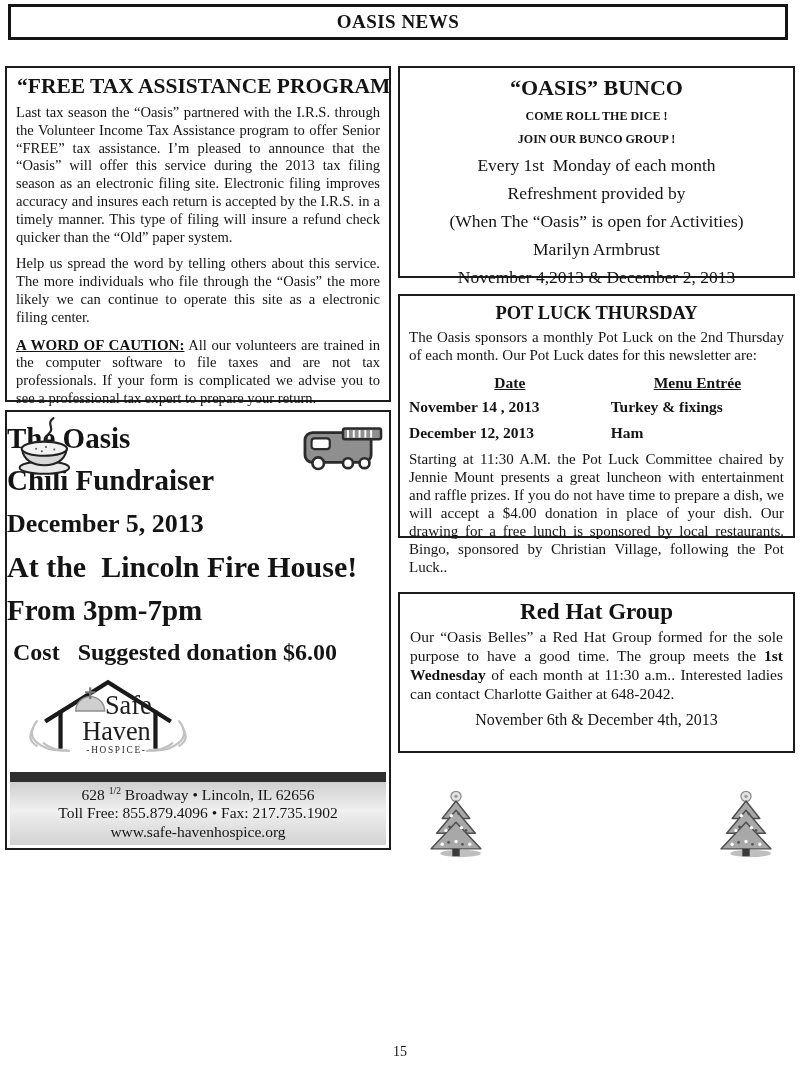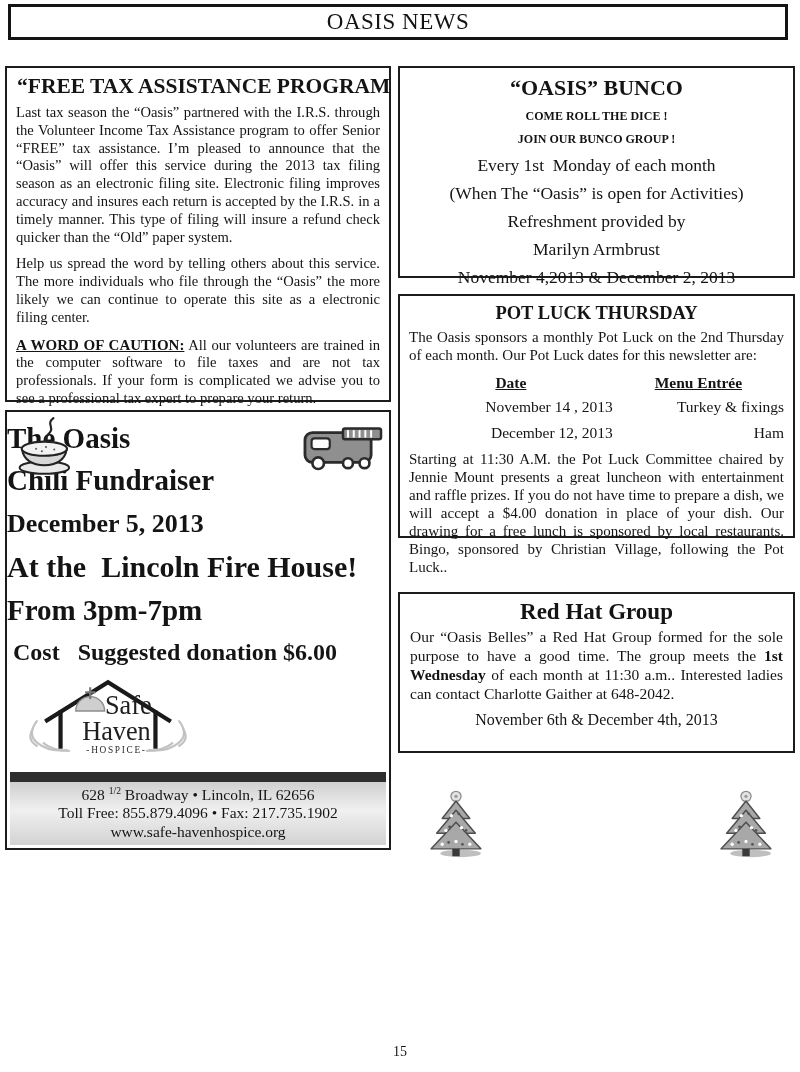--- a/index.html
+++ b/index.html
@@ -7,21 +7,21 @@
   .page {
     position:relative; width:800px; height:1072px; margin:0 auto;
     background:#fff; color:#141414;
     font-family:"Liberation Serif", serif;
   }
   
   .titlebox{
     position:absolute; left:8px; top:4px; width:780px; height:36px;
     border:3px solid #141414; display:flex; align-items:center; justify-content:center;
   }
-  .titlebox h1{ margin:10px; font-size:23px; font-weight:normal; letter-spacing:.5px; }
+  .titlebox h1{ margin:10px; font-size:19px; font-weight:bold; letter-spacing:.5px; }
 
   
   .box{ position:absolute; border:2.5px solid #1c1c1c; background:#fff; }
 
   
   #tax-box{ left:5px; top:66px; width:386px; height:336px; padding:5px 9px 4px 9px; }
   #tax-box .hd{ font-size:21.5px; font-weight:bold; margin:1px 0 5px 1px; white-space:nowrap; }
   #tax-box p{ font-size:14.6px; line-height:1.22; text-align:justify; margin:0 0 9px 0; }
   #tax-box p b{ font-size:15px;text-decoration:underline; }
 
@@ -51,21 +51,21 @@
   .bunco-hd{ font-size:22px; font-weight:bold; margin:2px 0 4px 0; }
   .bunco-sub{ font-size:12px; font-weight:bold; margin:8px 0; }
   .bunco-line{ font-size:17.5px; margin:7px 0; white-space:pre; }
 
   
   #potluck-box{ left:398px; top:294px; width:397px; height:244px; padding:6px 9px; }
   .pl-hd{ text-align:center; font-size:18.5px; font-weight:bold; margin:1px 0 4px 0; }
   #potluck-box .para{ font-size:15px; line-height:1.2; text-align:justify; margin:0; }
   .pl-table{ width:100%; border-collapse:collapse; margin:8px 0 4px 0; }
   .pl-table th{ font-size:15.5px; font-weight:bold; text-decoration:underline; text-align:center; padding:2px 0; }
-  .pl-table td{ font-size:15.5px; font-weight:normal; text-align:right; padding:4px 0; }
+  .pl-table td{ font-size:15.5px; font-weight:bold; text-align:left; padding:4px 0; }
 
   
   #redhat-box{ left:398px; top:592px; width:397px; height:161px; padding:3px 10px; }
   .rh-hd{ text-align:center; font-size:23px; font-weight:bold; margin:2px 0 3px 0; }
   #redhat-box .para{ font-size:15.5px; line-height:1.22; text-align:justify; margin:0; }
   .rh-dates{ text-align:center; font-size:16px; margin-top:7px; }
 
   
   .tree{ position:absolute; top:789px; }
   .tree-left{ left:423px; }
@@ -161,22 +161,22 @@
         <div>www.safe-havenhospice.org</div>
       </div>
     </div>
   </div>
 
   <div class="box" id="bunco-box">
     <div class="bunco-hd">“OASIS” BUNCO</div>
     <div class="bunco-sub">COME ROLL THE DICE !</div>
     <div class="bunco-sub">JOIN OUR BUNCO GROUP !</div>
     <div class="bunco-line">Every 1st  Monday of each month</div>
+    <div class="bunco-line">Refreshment provided by</div>
     <div class="bunco-line">(When The “Oasis” is open for Activities)</div>
-    <div class="bunco-line">Refreshment provided by</div>
     <div class="bunco-line">Marilyn Armbrust</div>
     <div class="bunco-line">November 4,2013 &amp; December 2, 2013</div>
   </div>
 
   <div class="box" id="potluck-box">
     <div class="pl-hd">POT LUCK THURSDAY</div>
     <p class="para"> The Oasis sponsors a monthly Pot Luck on the 2nd Thursday of each month.  Our Pot Luck dates for this newsletter are:</p>
     <table class="pl-table">
       <thead>
         <tr>

